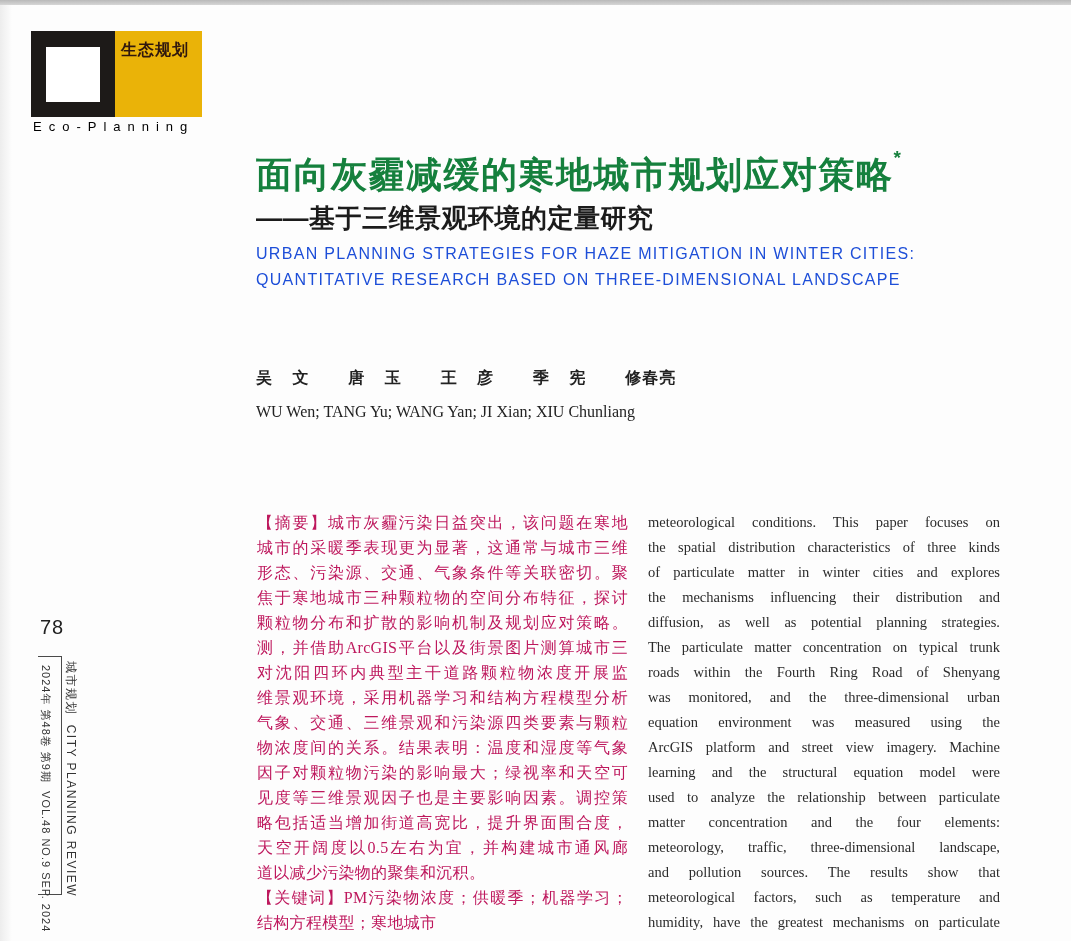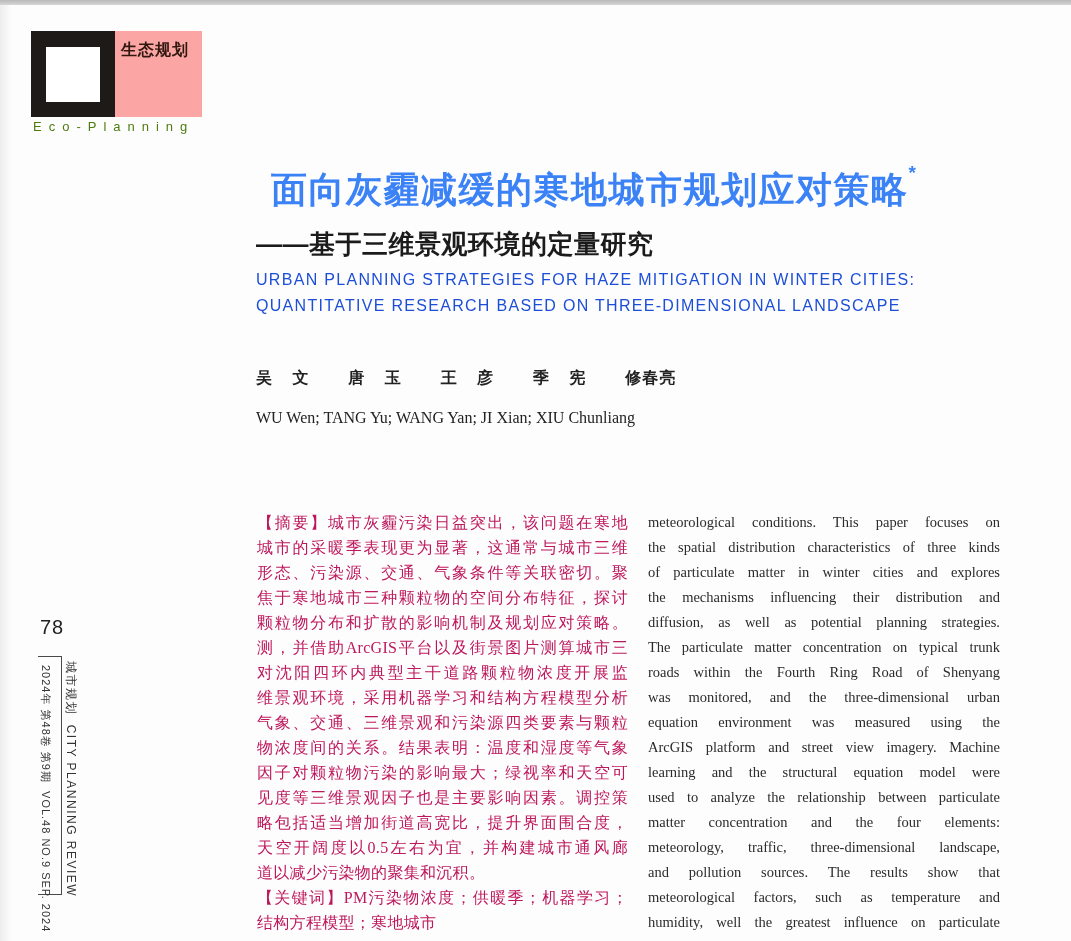--- a/index.html
+++ b/index.html
@@ -7,36 +7,36 @@
     position:relative;width:1071px;height:941px;overflow:hidden;
     background:#fdfdfd;font-family:"Liberation Sans","DejaVu Sans",sans-serif;color:#1c1c1c;
   }
   #top-edge{position:absolute;left:0;top:0;width:1071px;height:5px;background:linear-gradient(to bottom,#b9b9b9,#d6d6d6);}
   #left-edge{position:absolute;left:0;top:5px;width:12px;height:936px;background:linear-gradient(to right,#ededed,#fdfdfd);}
 
   
   #logo{position:absolute;left:31px;top:31px;display:flex;}
   #logo-black{width:84px;height:86px;background:#1d1a18;display:flex;align-items:center;justify-content:center;}
   #logo-white{width:54px;height:55px;background:#ffffff;}
-  #logo-red{width:87px;height:86px;background:#fca5a5;box-sizing:border-box;padding:9px 13px 0 0;text-align:right;}
+  #logo-red{width:87px;height:86px;background:#eab308;box-sizing:border-box;padding:9px 13px 0 0;text-align:right;}
   #logo-red .badge-label{font-size:16px;font-weight:600;color:#30180e;letter-spacing:1px;}
-  #wordmark{position:absolute;left:33px;top:119px;font-size:13px;color:#4d7c0f;letter-spacing:7px;white-space:pre;}
+  #wordmark{position:absolute;left:33px;top:119px;font-size:13px;color:#000000;letter-spacing:7px;white-space:pre;}
 
   
   #title-block{position:absolute;left:256px;top:146px;width:790px;}
-  #title-cn{font-size:36px;line-height:44px;font-weight:700;letter-spacing:1.5px;color:#3b82f6;margin:15px;white-space:nowrap;}
+  #title-cn{font-size:36px;line-height:44px;font-weight:700;letter-spacing:1.5px;color:#15803d;margin:0;white-space:nowrap;}
   #title-cn sup{font-size:19px;position:relative;top:-10px;font-weight:700;}
   #subtitle-cn{font-size:26px;line-height:34px;font-weight:700;letter-spacing:0.5px;color:#1b1b1b;margin:4px 0 6px 0;white-space:nowrap;}
   #title-en{margin-top:5px;}
   #title-en .line{font-size:16px;line-height:26px;letter-spacing:1.3px;color:#1d4ed8;white-space:nowrap;text-align:left;text-align-last:left;}
 
   
   #authors{position:absolute;left:256px;top:364px;}
   #authors-cn{font-size:16px;font-weight:600;letter-spacing:1px;word-spacing:14px;color:#222;line-height:28px;white-space:pre;}
-  #authors-en{font-family:"Liberation Serif","DejaVu Serif",serif;font-size:16px;color:#222;line-height:24px;margin-top:14px;}
+  #authors-en{font-family:"Liberation Serif","DejaVu Serif",serif;font-size:16px;color:#222;line-height:24px;margin-top:8px;}
 
   
   .abstract .line{height:25px;line-height:25px;text-align:justify;text-align-last:justify;overflow:hidden;}
   .abstract .line.nojust{text-align:left;text-align-last:left;}
   #abstract-cn{position:absolute;left:257px;top:510px;width:371px;
     font-family:"Liberation Serif","DejaVu Serif",serif;font-size:16px;color:#be185d;letter-spacing:0.3px;}
   #abstract-en{position:absolute;left:648px;top:510px;width:352px;
     font-family:"Liberation Serif","DejaVu Serif",serif;font-size:14.5px;color:#2b2b2b;}
 
   
@@ -109,21 +109,21 @@
       <div class="line">roads within the Fourth Ring Road of Shenyang</div>
       <div class="line">was monitored, and the three-dimensional urban</div>
       <div class="line">equation environment was measured using the</div>
       <div class="line">ArcGIS platform and street view imagery. Machine</div>
       <div class="line">learning and the structural equation model were</div>
       <div class="line">used to analyze the relationship between particulate</div>
       <div class="line">matter concentration and the four elements:</div>
       <div class="line">meteorology, traffic, three-dimensional landscape,</div>
       <div class="line">and pollution sources. The results show that</div>
       <div class="line">meteorological factors, such as temperature and</div>
-      <div class="line">humidity, well the greatest influence on particulate</div>
+      <div class="line">humidity, have the greatest mechanisms on particulate</div>
       <div class="line">matter pollution. Additionally, three-dimensional</div>
     </div>
 
   <div id="page-number">78</div>
   <div id="rule-top" class="rule"></div>
   <div id="rule-vert" class="rule"></div>
   <div id="rule-bottom" class="rule"></div>
   <div id="journal-name" class="vtext">城市规划  CITY PLANNING REVIEW</div>
   <div id="issue-info" class="vtext">2024年 第48卷 第9期  VOL.48 NO.9 SEP. 2024</div>
 </div>

